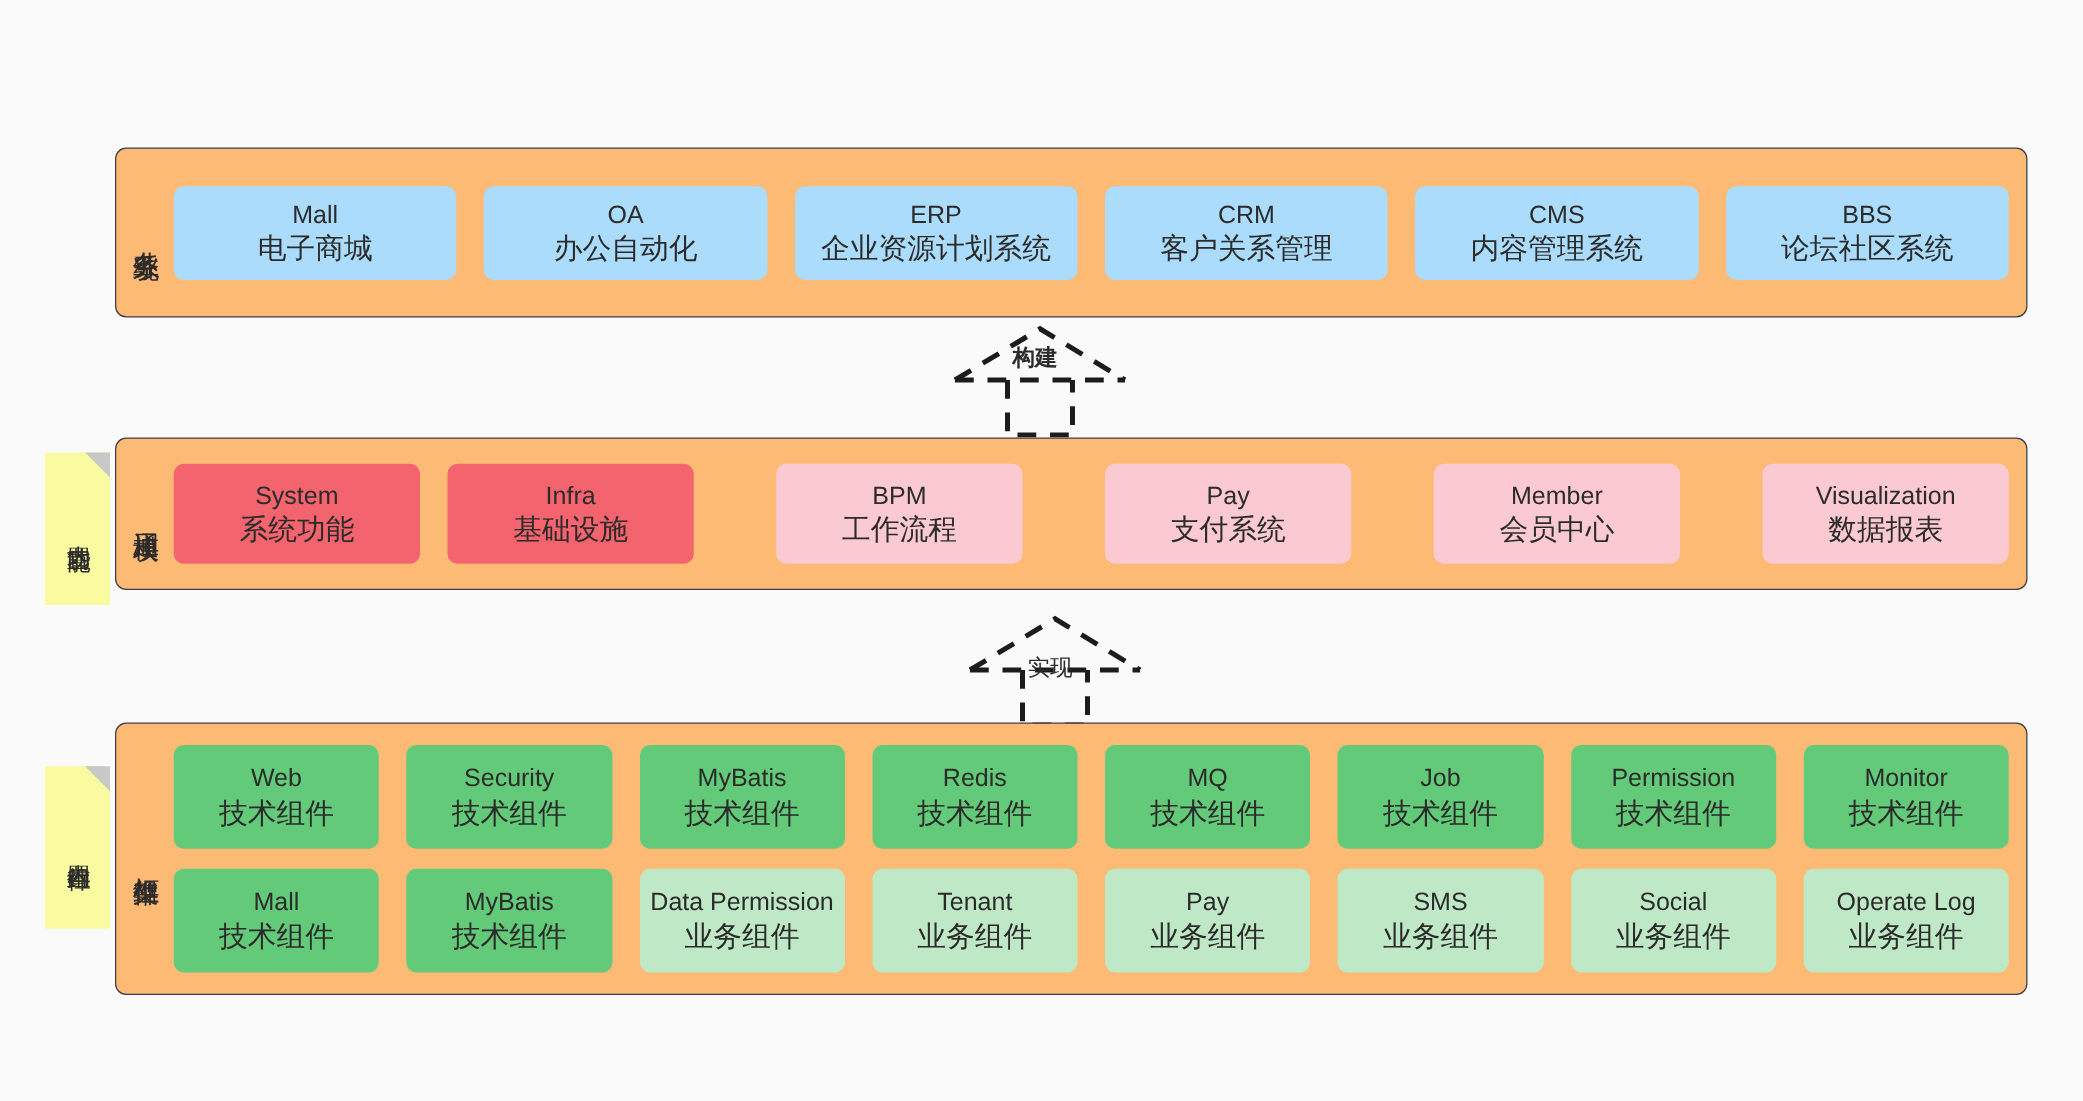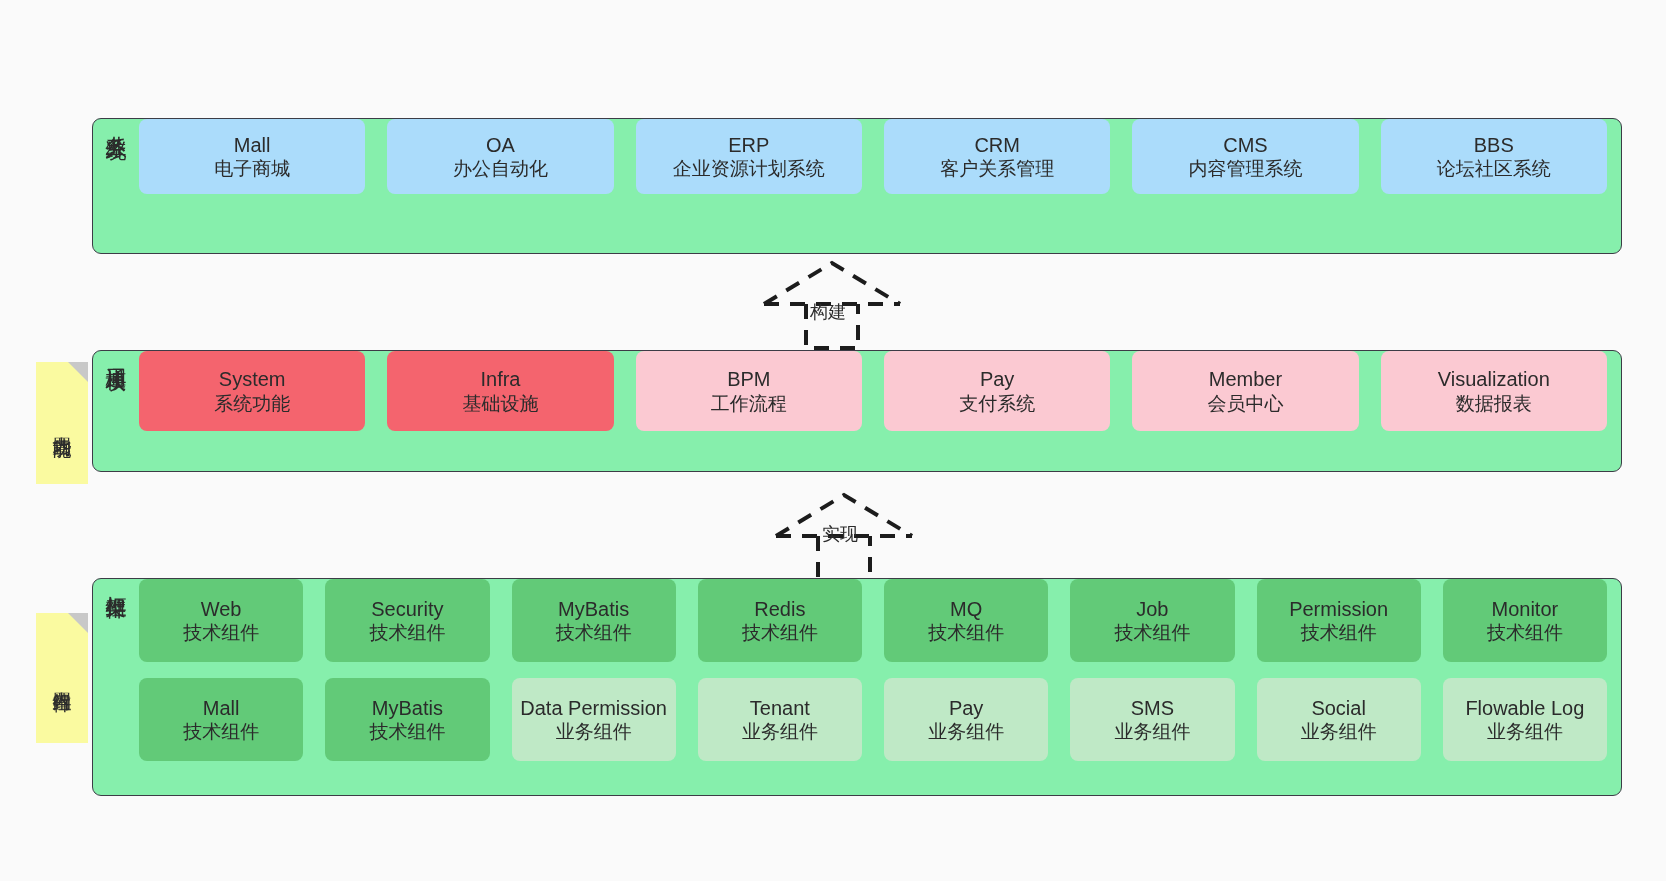--- a/index.html
+++ b/index.html
@@ -9,26 +9,26 @@
     font-family:"Liberation Sans","DejaVu Sans",sans-serif;
     color:#333333;
     overflow:hidden;
     position:relative;
   }
   .canvas{position:absolute;inset:0;}
 
   
   .layer{
     position:absolute;
-    background:#86efac;
+    background:#fdba74;
     border:1.6px solid #3c3c46;
     border-radius:9px;
     box-sizing:border-box;
     display:flex;
-    align-items:flex-start;
+    align-items:center;
   }
   .layer-label{
     width:46px;
     flex:0 0 46px;
     display:flex;
     align-items:center;
     justify-content:center;
     font-size:21px;
     line-height:1.14;
     letter-spacing:1px;
@@ -58,24 +58,24 @@
     display:flex;
     flex-direction:column;
     align-items:center;
     justify-content:center;
     text-align:center;
     box-sizing:border-box;
     padding:6px 4px;
     line-height:1.22;
   }
   .card .t{font-size:20px;color:#2b2b2b;}
-  .card .s{font-size:19px;color:#2b2b2b;}
+  .card .s{font-size:23px;color:#2b2b2b;}
   .c-blue{background:#abdcfb;}
   .c-red{background:#f4646e;}
-  .c-pink{background:#fbc9d2;}
+  .c-pink{background:#fbc9d2;margin-left:44px;}
   .c-green{background:#62ca78;}
   .c-lgreen{background:#bfe9c6;}
 
   .row1 .card{height:75px;}
   .row2 .card{height:80px;}
   .row3 .card{height:83px;}
 
   
   .note{
     position:absolute;
@@ -147,21 +147,21 @@
       </div>
     </div>
   </div>
 
   <div class="uml" style="left:760px;top:258px;width:145px;height:92px;">
     <svg width="145" height="92" viewBox="0 0 145 92">
       <polyline points="4,46 72,5 140,46" fill="none" stroke="#1c1c1c" stroke-width="4" stroke-dasharray="15,11" stroke-linecap="butt"></polyline>
       <polyline points="4,46 140,46" fill="none" stroke="#1c1c1c" stroke-width="4" stroke-dasharray="15,11"></polyline>
       <polyline points="46,46 46,90 98,90 98,46" fill="none" stroke="#1c1c1c" stroke-width="4" stroke-dasharray="15,11"></polyline>
     </svg>
-    <span class="lbl" style="left:50px;top:42px;">构建</span>
+    <span class="lbl" style="left:50px;top:16px;font-weight:bold;">构建</span>
   </div>
 
   <div class="note" style="left:36px;top:362px;height:122px;">
     <span class="fold"></span>
     <span>内置功能</span>
   </div>
   <div class="layer row2" style="left:92px;top:350px;width:1530px;height:122px;">
     <div class="layer-label">通用模块</div>
     <div class="layer-body">
       <div class="card-row">
@@ -268,21 +268,21 @@
         </div>
         <div class="card c-lgreen">
           <span class="t">SMS</span>
           <span class="s">业务组件</span>
         </div>
         <div class="card c-lgreen">
           <span class="t">Social</span>
           <span class="s">业务组件</span>
         </div>
         <div class="card c-lgreen">
-          <span class="t">Flowable Log</span>
+          <span class="t">Operate Log</span>
           <span class="s">业务组件</span>
         </div>
       </div>
 
     </div>
   </div>
 
 </div>
 
 </body></html>

